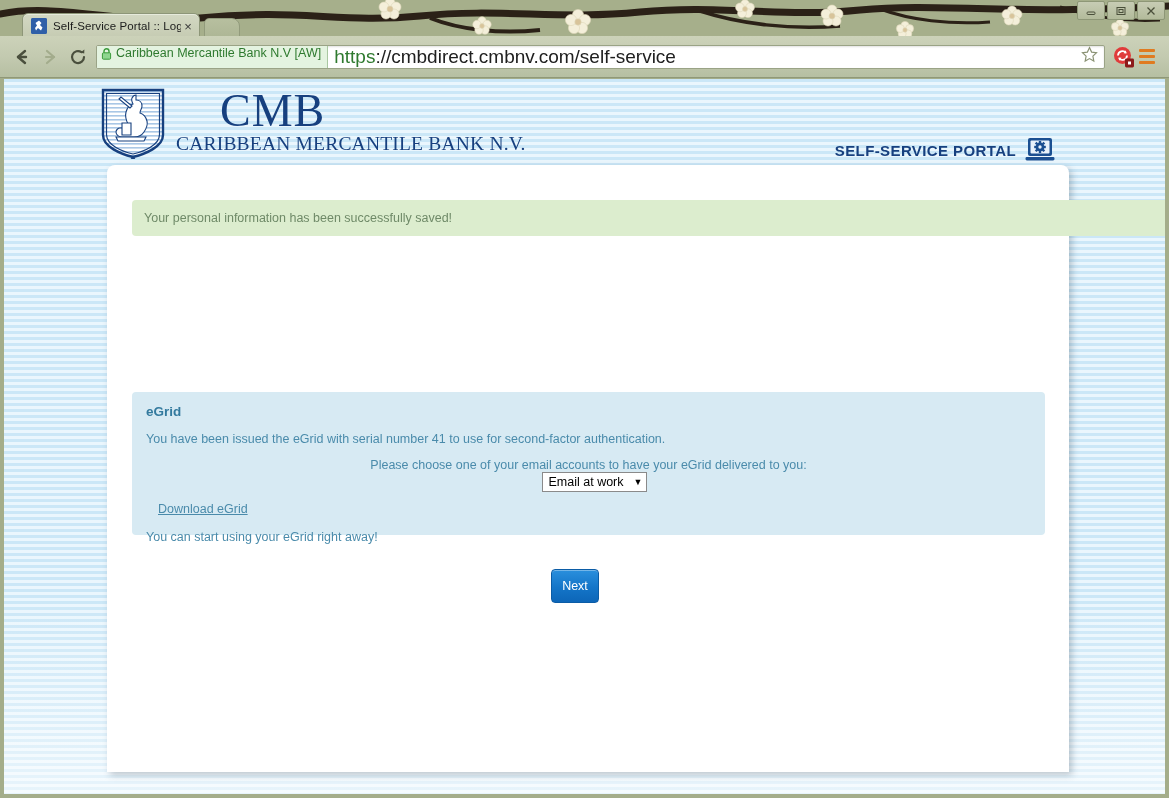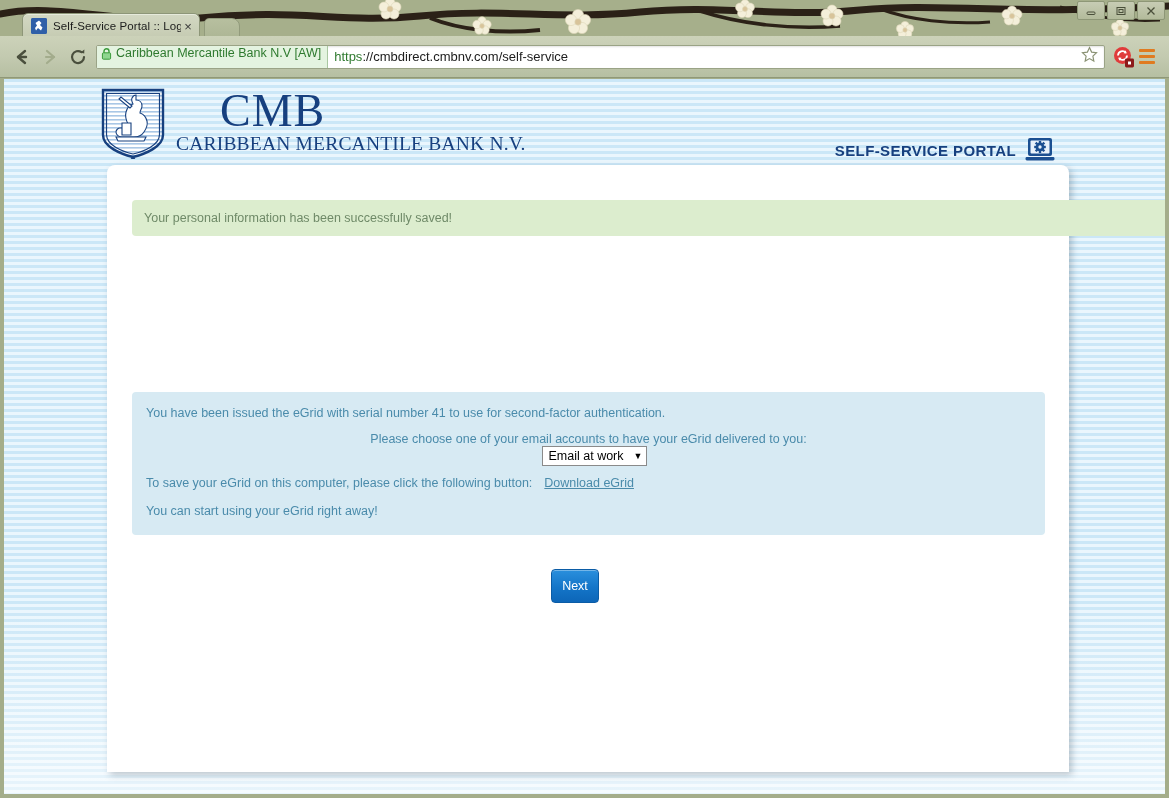--- a/index.html
+++ b/index.html
@@ -78,21 +78,21 @@
     background: #fff; border: 1px solid #9aa386; border-radius: 2px;
     display: flex; align-items: center; overflow: hidden;
     box-shadow: inset 0 1px 2px rgba(0,0,0,.12);
   }
   .sec-chip {
     display: flex; align-items: flex-start; height: 22px; padding: 0 6px 0 4px;
     background: #e4f3e0; border-right: 1px solid #a9c7a1; flex: 0 0 auto;
   }
   .sec-chip .lock { margin-right: 4px; display:block; }
   .sec-label { font-size: 12.5px; color: #2f7a2f; white-space: nowrap; }
-  .url { font-size: 13px; color: #202020; padding-left: 6px; white-space: nowrap; }
+  .url { font-size: 19px; color: #202020; padding-left: 6px; white-space: nowrap; }
   .url .scheme { color: #2f7a2f; }
   .star { flex: 0 0 auto; padding: 0 6px; }
   .ext-icon { width: 26px; display: flex; align-items: center; justify-content: center; }
   .menu-icon { width: 24px; display: flex; flex-direction: column; gap: 3px; align-items: center; padding-right: 4px; }
   .menu-icon i { display: block; width: 16px; height: 3px; background: #e07b20; border-radius: 1px; }
 
   
   .viewport {
     position: absolute; top: 79px; left: 4px; right: 4px; bottom: 4px;
     background:
@@ -402,30 +402,30 @@
     </div>
 
     <div class="panel">
 
       <div class="alert">
         <span class="alert-text">Your personal information has been successfully saved!</span>
       </div>
 
 
       <div class="egrid">
+        <div class="egrid-title">eGrid</div>
         <div class="egrid-line">You have been issued the eGrid with serial number 41 to use for second-factor authentication.</div>
         <div class="egrid-line row2">
           <span>Please choose one of your email accounts to have your eGrid delivered to you:</span>
           <span class="select">
             <span>Email at work</span>
             <span class="caret">▼</span>
           </span>
         </div>
         <div class="egrid-line">
-          <span>To save your eGrid on this computer, please click the following button:</span>
           <span class="dl-link" style="margin-left:12px">Download eGrid</span>
         </div>
         <div class="egrid-line">You can start using your eGrid right away!</div>
       </div>
 
       <div class="next-btn">Next</div>
     </div>
   </div>
 </div>
 

